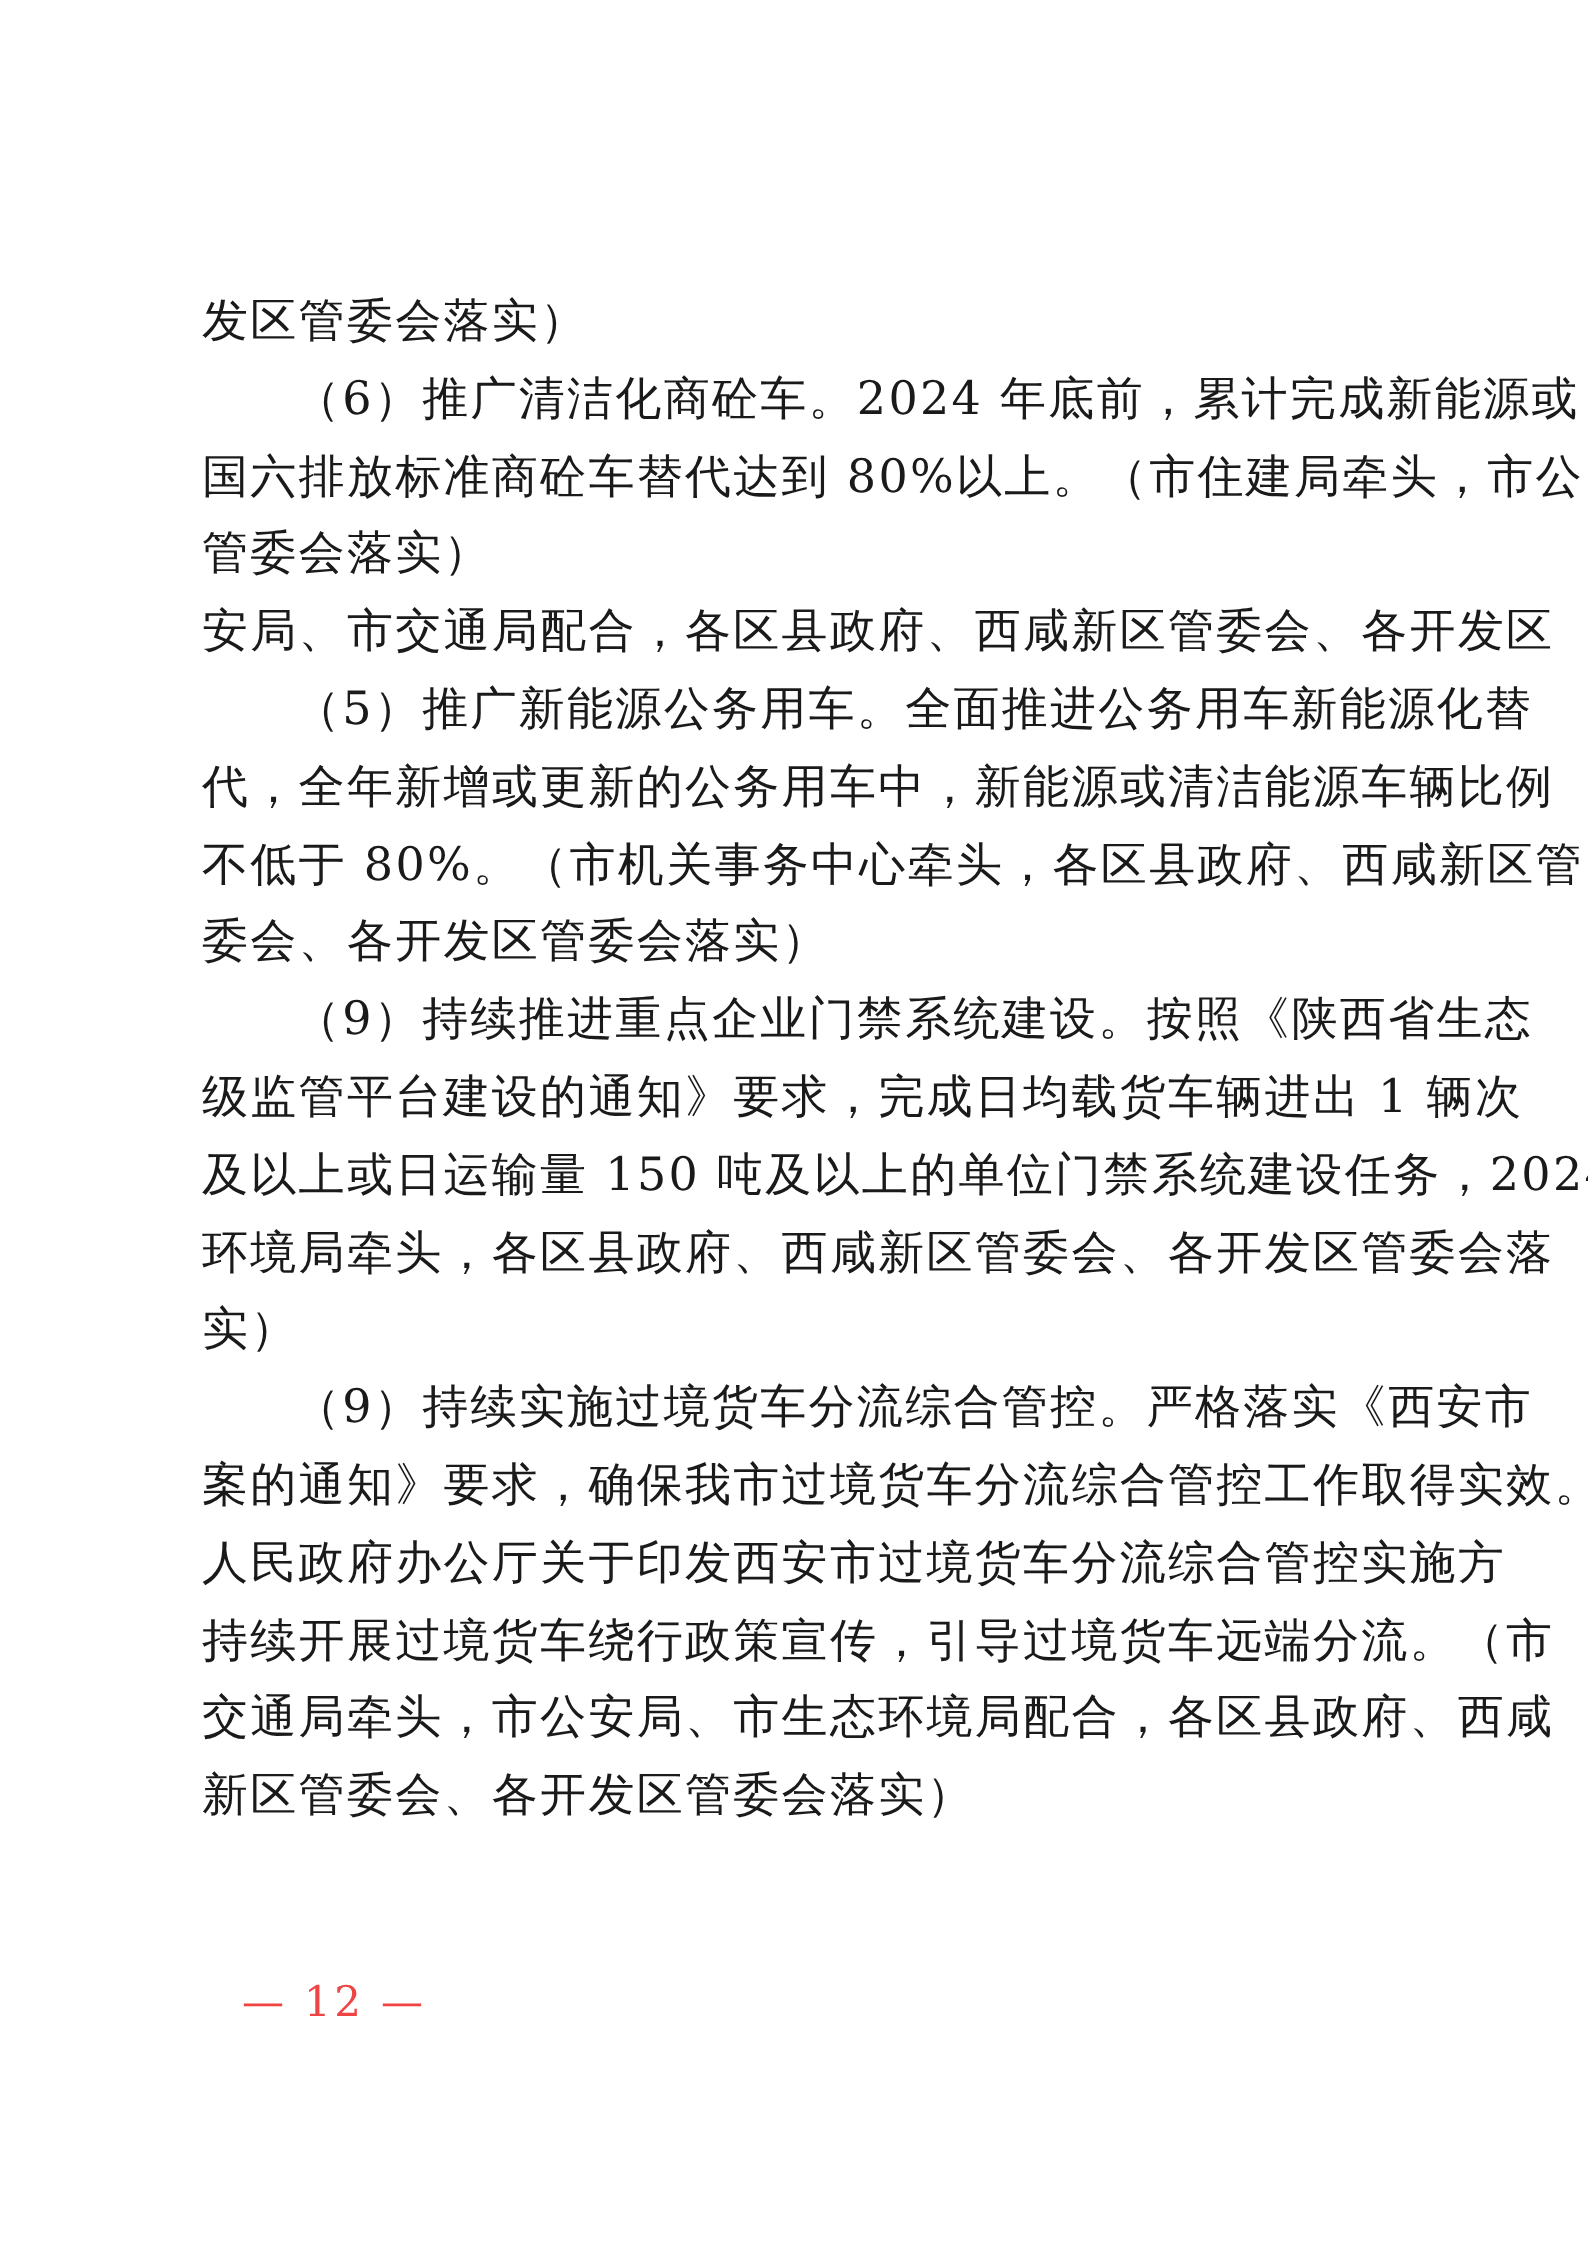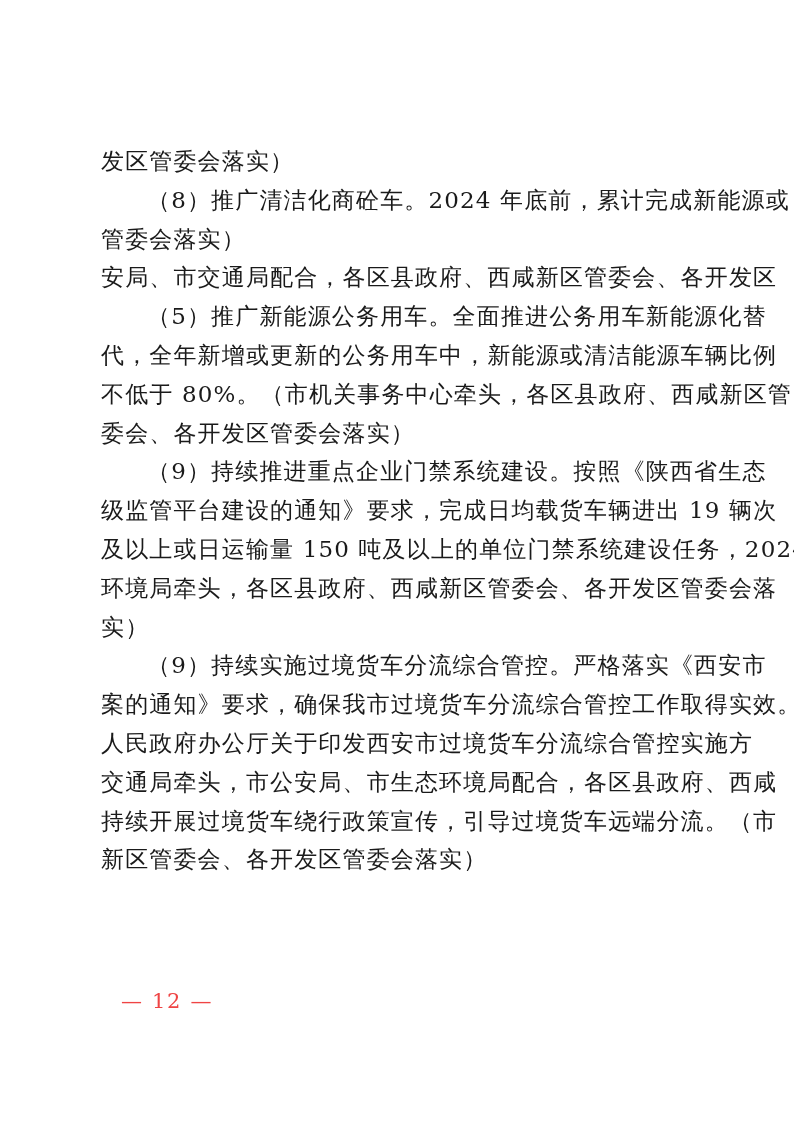--- a/index.html
+++ b/index.html
@@ -58,45 +58,46 @@
 <body>
 
 <div class="page">
   <div class="text-block">
 
     <div class="para">
       <div class="line last">发区管委会落实）</div>
     </div>
 
     <div class="para">
-      <div class="line first">（8）推广清洁化商砼车。2024 年底前，累计完成新能源或</div>
+      <div class="line first">（6）推广清洁化商砼车。2024 年底前，累计完成新能源或</div>
+      <div class="line">国六排放标准商砼车替代达到 80%以上。（市住建局牵头，市公</div>
       <div class="line last">管委会落实）</div>
       <div class="line">安局、市交通局配合，各区县政府、西咸新区管委会、各开发区</div>
     </div>
 
     <div class="para">
       <div class="line first">（5）推广新能源公务用车。全面推进公务用车新能源化替</div>
       <div class="line">代，全年新增或更新的公务用车中，新能源或清洁能源车辆比例</div>
       <div class="line">不低于 80%。（市机关事务中心牵头，各区县政府、西咸新区管</div>
       <div class="line last">委会、各开发区管委会落实）</div>
     </div>
 
     <div class="para">
       <div class="line first">（9）持续推进重点企业门禁系统建设。按照《陕西省生态</div>
-      <div class="line">级监管平台建设的通知》要求，完成日均载货车辆进出 19 辆次</div>
+      <div class="line">级监管平台建设的通知》要求，完成日均载货车辆进出 1 辆次</div>
       <div class="line">及以上或日运输量 150 吨及以上的单位门禁系统建设任务，2024</div>
       <div class="line">环境局牵头，各区县政府、西咸新区管委会、各开发区管委会落</div>
       <div class="line last">实）</div>
     </div>
 
     <div class="para">
       <div class="line first">（9）持续实施过境货车分流综合管控。严格落实《西安市</div>
       <div class="line">案的通知》要求，确保我市过境货车分流综合管控工作取得实效。</div>
       <div class="line">人民政府办公厅关于印发西安市过境货车分流综合管控实施方</div>
+      <div class="line">持续开展过境货车绕行政策宣传，引导过境货车远端分流。（市</div>
       <div class="line">交通局牵头，市公安局、市生态环境局配合，各区县政府、西咸</div>
-      <div class="line">持续开展过境货车绕行政策宣传，引导过境货车远端分流。（市</div>
       <div class="line last">新区管委会、各开发区管委会落实）</div>
     </div>
 
   </div>
 
   <div class="page-number">— 12 —</div>
 </div>
 
 </body></html>

